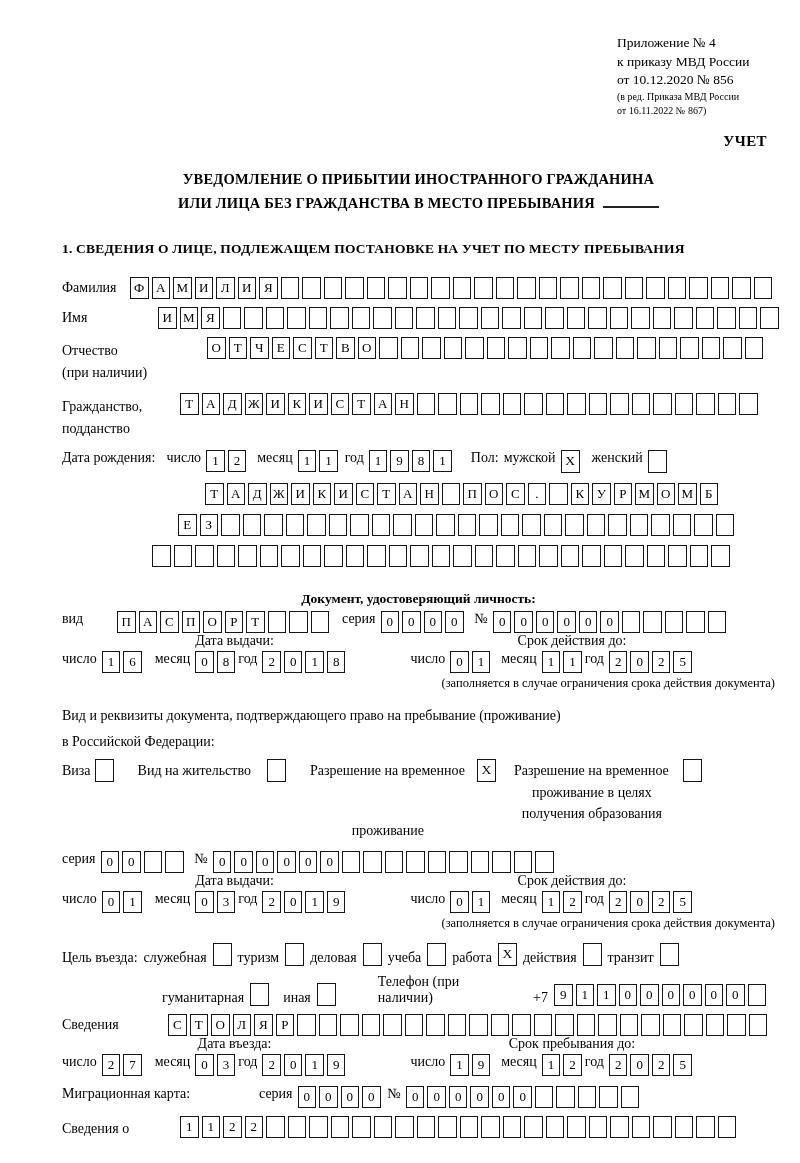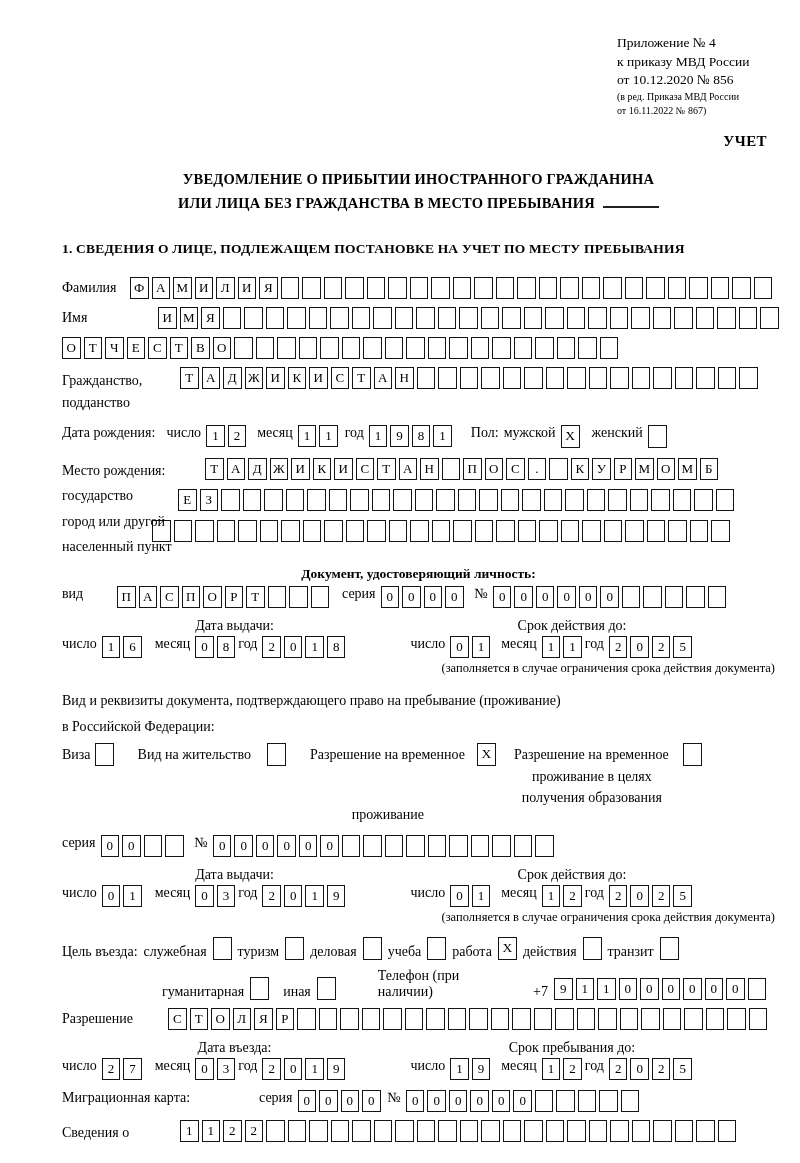--- a/index.html
+++ b/index.html
@@ -20,21 +20,21 @@
   .flabel{font-size:14px;padding-top:3px;flex:none;}
   .lbl2{line-height:1.6;}
   .w68{width:68px;} .w96{width:96px;} .w118{width:118px;} .w145{width:145px;} .w106{width:106px;}
   .cells{display:flex;flex-wrap:nowrap;flex:none;}
   .cell{box-sizing:border-box;width:18.5px;height:22px;border:1.7px solid #151515;margin-right:3px;
         font-size:13px;line-height:19px;text-align:center;flex:none;}
   .cbx{box-sizing:border-box;display:inline-block;width:19px;height:23px;border:1.7px solid #151515;
        font-size:13.5px;line-height:20px;text-align:center;vertical-align:middle;flex:none;}
 
   
-  .dates-head{display:flex;margin-top:10px;}
+  .dates-head{display:flex;}
   .dates-row{display:flex;margin-top:2px;align-items:flex-start;}
   .dg-label{font-size:14px;margin:0 5px 0 0;}
   .gap{display:inline-block;}
   .note-right{text-align:right;font-size:12.5px;margin-top:3px;}
 
   
   .side-block{position:relative;margin-top:10px;}
   .side-labels{position:absolute;left:0;top:0;line-height:25.5px;font-size:14px;}
   .srow{display:flex;}
   .mt{margin-top:9px;}
@@ -138,20 +138,24 @@
         <span class="cell"></span>
         <span class="cell"></span>
         <span class="cell"></span>
         <span class="cell"></span>
         <span class="cell"></span>
         <span class="cell"></span>
       </div>
   </div>
 
   <div class="frow">
+    <div class="flabel w145 lbl2">
+      <div>Отчество</div>
+      <div>(при наличии)</div>
+    </div>
     <div class="cells">
         <span class="cell">О</span>
         <span class="cell">Т</span>
         <span class="cell">Ч</span>
         <span class="cell">Е</span>
         <span class="cell">С</span>
         <span class="cell">Т</span>
         <span class="cell">В</span>
         <span class="cell">О</span>
         <span class="cell"></span>
@@ -231,26 +235,20 @@
         <span class="cell">1</span>
       </span>
     <span class="dg-label" style="margin-left:16px;">Пол:</span>
     <span class="dg-label">мужской</span>
     <span class="cbx">X</span>
     <span class="dg-label" style="margin-left:12px;">женский</span>
     <span class="cbx"></span>
   </div>
 
   <div class="side-block" style="min-height:100px;">
-    <div class="side-labels">
-      <div>Место рождения:</div>
-      <div>государство</div>
-      <div>город или другой</div>
-      <div>населенный пункт</div>
-    </div>
     <div class="srow" style="margin-left:143px;">
       <div class="cells">
           <span class="cell">Т</span>
           <span class="cell">А</span>
           <span class="cell">Д</span>
           <span class="cell">Ж</span>
           <span class="cell">И</span>
           <span class="cell">К</span>
           <span class="cell">И</span>
           <span class="cell">С</span>
@@ -552,21 +550,21 @@
         <span class="cell">0</span>
         <span class="cell">0</span>
         <span class="cell">0</span>
         <span class="cell">0</span>
         <span class="cell">0</span>
         <span class="cell"></span>
       </span>
   </div>
 
   <div class="frow">
-    <div class="flabel w106">Разрешение</div>
+    <div class="flabel w106">Сведения</div>
     <div class="cells">
         <span class="cell">С</span>
         <span class="cell">Т</span>
         <span class="cell">О</span>
         <span class="cell">Л</span>
         <span class="cell">Я</span>
         <span class="cell">Р</span>
         <span class="cell"></span>
         <span class="cell"></span>
         <span class="cell"></span>

